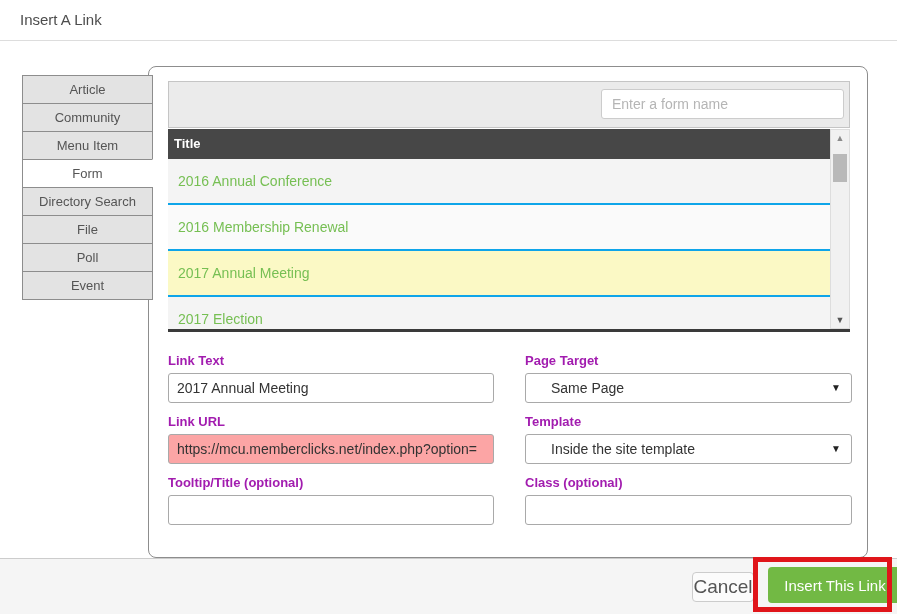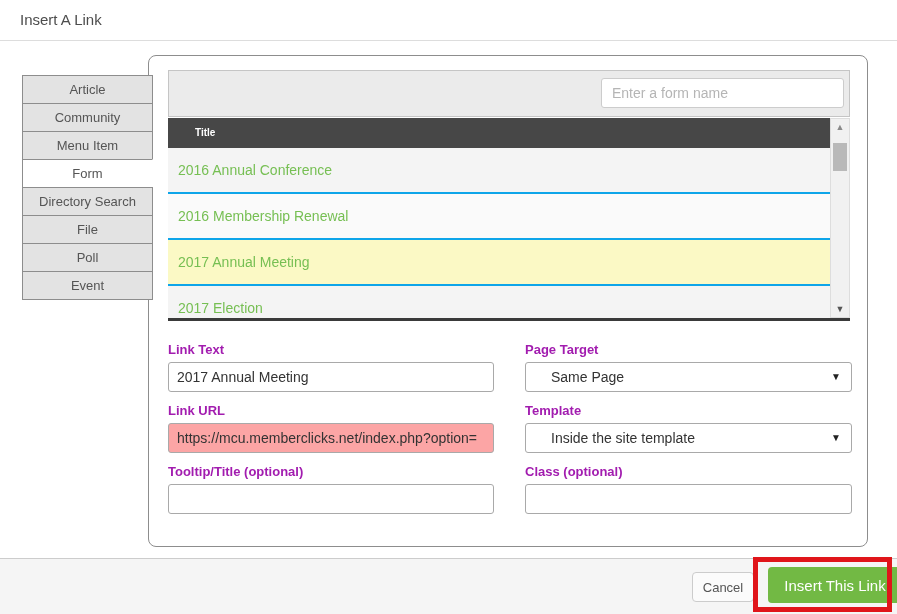--- a/index.html
+++ b/index.html
@@ -3,21 +3,21 @@
 <meta charset="utf-8">
 <style>
   * { margin:0; padding:0; box-sizing:border-box; }
   html,body { width:897px; height:614px; background:#fff;
     font-family:"Liberation Sans", sans-serif; position:relative; overflow:hidden; }
 
   .dialog-title { position:absolute; left:20px; top:11px; font-size:15px; color:#4d4d4d; }
   .top-divider { position:absolute; left:0; top:40px; width:897px; height:1px; background:#ddd; }
 
   
-  .panel { position:absolute; left:148px; top:55px; width:720px; height:492px;
+  .panel { position:absolute; left:148px; top:66px; width:720px; height:492px;
     border:1px solid #8d8d8d; border-radius:8px; background:#fff; }
 
   
   .tabs { position:absolute; left:22px; top:75px; width:131px; z-index:5; }
   .tab { height:29px; margin-top:-1px; line-height:27px; text-align:center;
     background:#e3e3e3; border:1px solid #8d8d8d; font-size:13px; color:#555; cursor:pointer; }
   .tab:first-child { margin-top:0; }
   .tab.active { background:#fff; border-right-color:#fff; }
 
   
@@ -25,21 +25,21 @@
     background:#ebebeb; border:1px solid #c5c5c5; }
   .search-input { position:absolute; right:5px; top:7px; width:243px; height:30px;
     border:1px solid #ccc; border-radius:3px; background:#fff; padding:0 10px;
     font-size:14px; color:#444; font-family:"Liberation Sans", sans-serif; outline:none; }
   .search-input::placeholder { color:#b5b5b5; }
 
   
   .table { position:absolute; left:19px; top:62px; width:682px; height:203px;
     border-bottom:3px solid #3a3a3a; overflow:hidden; background:#fff; }
   .table-header { width:662px; height:30px; background:#474747; color:#fff;
-    font-size:10px; font-weight:bold; line-height:30px; padding-left:27px; }
+    font-size:13px; font-weight:bold; line-height:30px; padding-left:6px; }
   .row { width:662px; height:46px; line-height:45px; padding-left:10px;
     font-size:14px; border-bottom:2px solid #0ea5e9; cursor:pointer; }
   .row-a { background:#f4f4f4; } .row-b { background:#fafafa; }
   .row.highlighted { background:#fbf9c5; }
   .row span { color:#76bf53; }
 
   
   .scrollbar { position:absolute; right:0; top:0; width:20px; height:200px;
     background:#f1f1f1; border:1px solid #ddd; }
   .scroll-arrow { position:absolute; left:0; width:18px; text-align:center;
@@ -62,21 +62,21 @@
 
   .f-c1 { left:19px;  width:326px; }
   .f-c2 { left:376px; width:327px; }
   .f-r1 { top:286px; } .f-r2 { top:347px; } .f-r3 { top:408px; }
 
   
   .footer { position:absolute; left:0; top:558px; width:897px; height:56px;
     background:#f5f5f5; border-top:1px solid #ccc; }
   .btn-cancel { position:absolute; left:692px; top:13px; width:62px; height:30px;
     background:#fbfbfb; border:1px solid #ccc; border-radius:4px;
-    font-size:13px; color:#555; font-family:"Liberation Sans", sans-serif; cursor:pointer; }
+    font-size:19px; color:#555; font-family:"Liberation Sans", sans-serif; cursor:pointer; }
   .btn-insert { position:absolute; left:768px; top:8px; width:134px; height:36px;
     border:none; border-radius:4px; font-size:15px; color:#fff;
     font-family:"Liberation Sans", sans-serif; cursor:pointer; }
   .annotation { position:absolute; left:753px; top:-2px; width:139px; height:55px;
     border:5px solid #e0151a; pointer-events:none; z-index:9; }
 </style>
 </head>
 <body>
 
 <div class="dialog-title">Insert A Link</div>

